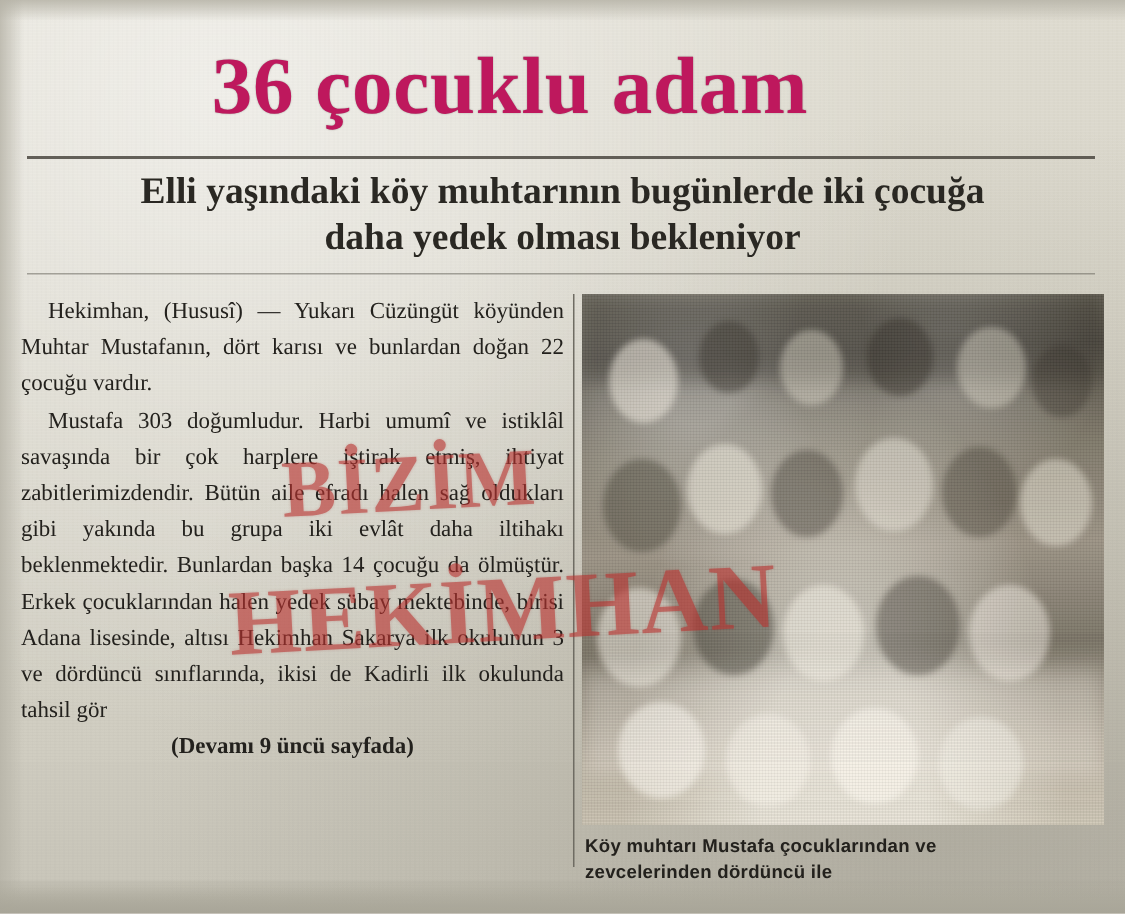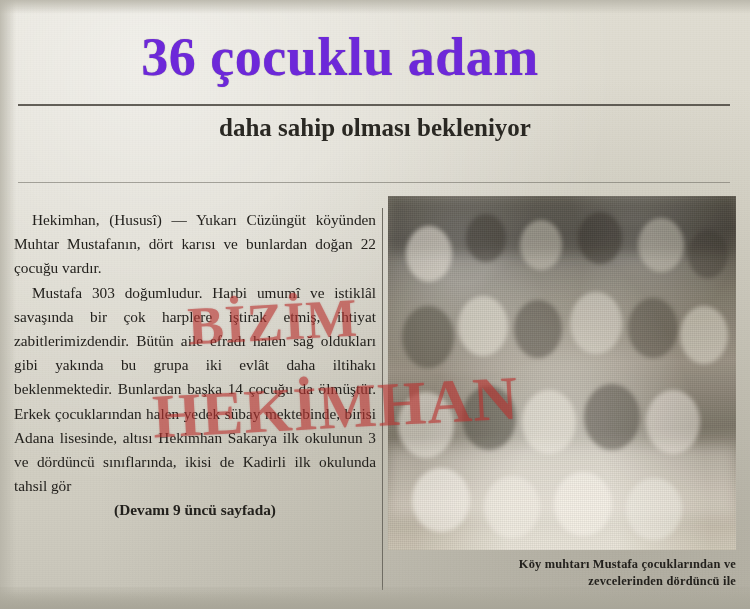--- a/index.html
+++ b/index.html
@@ -56,21 +56,21 @@
   }
 
   .headline {
     position: absolute;
     left: 0; top: 26px;
     width: 680px;
     text-align: center;
     font-size: 54px;
     font-weight: bold;
     letter-spacing: 0.5px;
-    color: #6d28d9;
+    color: #be185d;
     font-family: "Liberation Serif", serif;
     text-shadow: 0 0 1px rgba(40,38,34,0.45);
   }
   .rule {
     position: absolute;
     left: 18px;
     top: 104px;
     width: 712px;
     height: 2px;
     background: #4a4740;
@@ -95,21 +95,21 @@
     width: 712px;
     height: 1px;
     background: #6a675e;
     opacity: 0.55;
   }
 
   
   .col-left {
     position: absolute;
     left: 14px;
-    top: 208px;
+    top: 196px;
     width: 362px;
     height: 382px;
     padding-right: 6px;
     border-right: 1px solid #6f6c63;
   }
   .col-left p {
     margin: 0 0 0 0;
     font-size: 15.3px;
     line-height: 24.2px;
     color: #23211d;
@@ -174,26 +174,26 @@
     opacity: 0.35;
     background-image:
       repeating-linear-gradient(0deg, rgba(0,0,0,0.12) 0px, rgba(0,0,0,0.12) 1px, rgba(255,255,255,0.06) 1px, rgba(255,255,255,0.06) 2px),
       repeating-linear-gradient(90deg, rgba(0,0,0,0.09) 0px, rgba(0,0,0,0.09) 1px, rgba(255,255,255,0.05) 1px, rgba(255,255,255,0.05) 2px);
   }
   .caption {
     position: absolute;
     left: 390px;
     top: 556px;
     width: 346px;
-    text-align: right;
+    text-align: left;
     font-size: 12.4px;
     line-height: 17px;
     font-weight: bold;
     color: #23211d;
-    font-family: Liberation Serif, serif;
+    font-family: Liberation Sans, sans-serif;
     letter-spacing: 0.2px;
   }
 
   
   .watermark {
     position: absolute;
     left: 150px;
     top: 288px;
     width: 520px;
     pointer-events: none;
@@ -223,21 +223,22 @@
 <div class="page">
   <div class="paper"></div>
   <div class="grain"></div>
   <div class="scan-edge-top"></div>
   <div class="scan-edge-left"></div>
 
   <div class="headline">36 çocuklu adam</div>
   <div class="rule"></div>
 
   <div class="subhead">
-    <div>daha sahip olması bekleniyor</div>
+    <div>Elli yaşındaki köy muhtarının bugünlerde iki çocuğa</div>
+    <div>daha yedek olması bekleniyor</div>
   </div>
   <div class="rule2"></div>
 
   <div class="col-left">
     <p>Hekimhan, (Hususî) — Yukarı Cüzüngüt köyünden Muhtar Mustafanın, dört karısı ve bunlardan doğan 22 çocuğu vardır.</p>
     <p class="cont">Mustafa 303 doğumludur. Harbi umumî ve istiklâl savaşında bir çok harplere iştirak etmiş, ihtiyat zabitlerimizdendir. Bütün aile efradı halen sağ oldukları gibi yakında bu grupa iki evlât daha iltihakı beklenmektedir. Bunlardan başka 14 çocuğu da ölmüştür. Erkek çocuklarından halen yedek sübay mektebinde, birisi Adana lisesinde, altısı Hekimhan Sakarya ilk okulunun 3 ve dördüncü sınıflarında, ikisi de Kadirli ilk okulunda tahsil gör</p>
     <p class="devami">(Devamı 9 üncü sayfada)</p>
   </div>
 
   <div class="photo-wrap">

